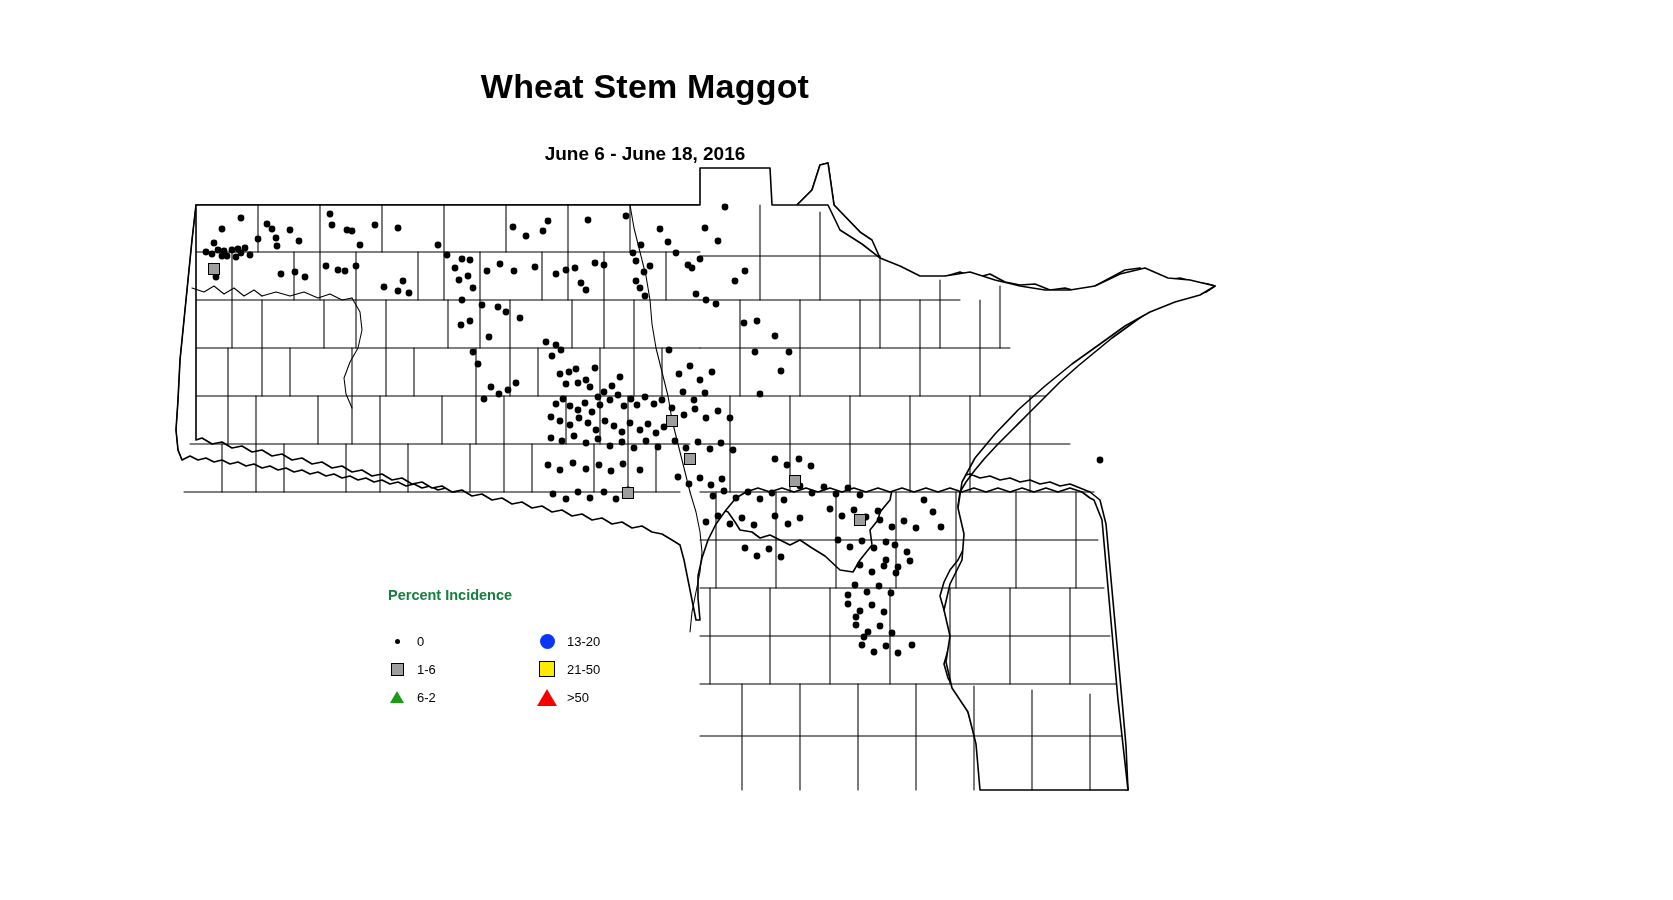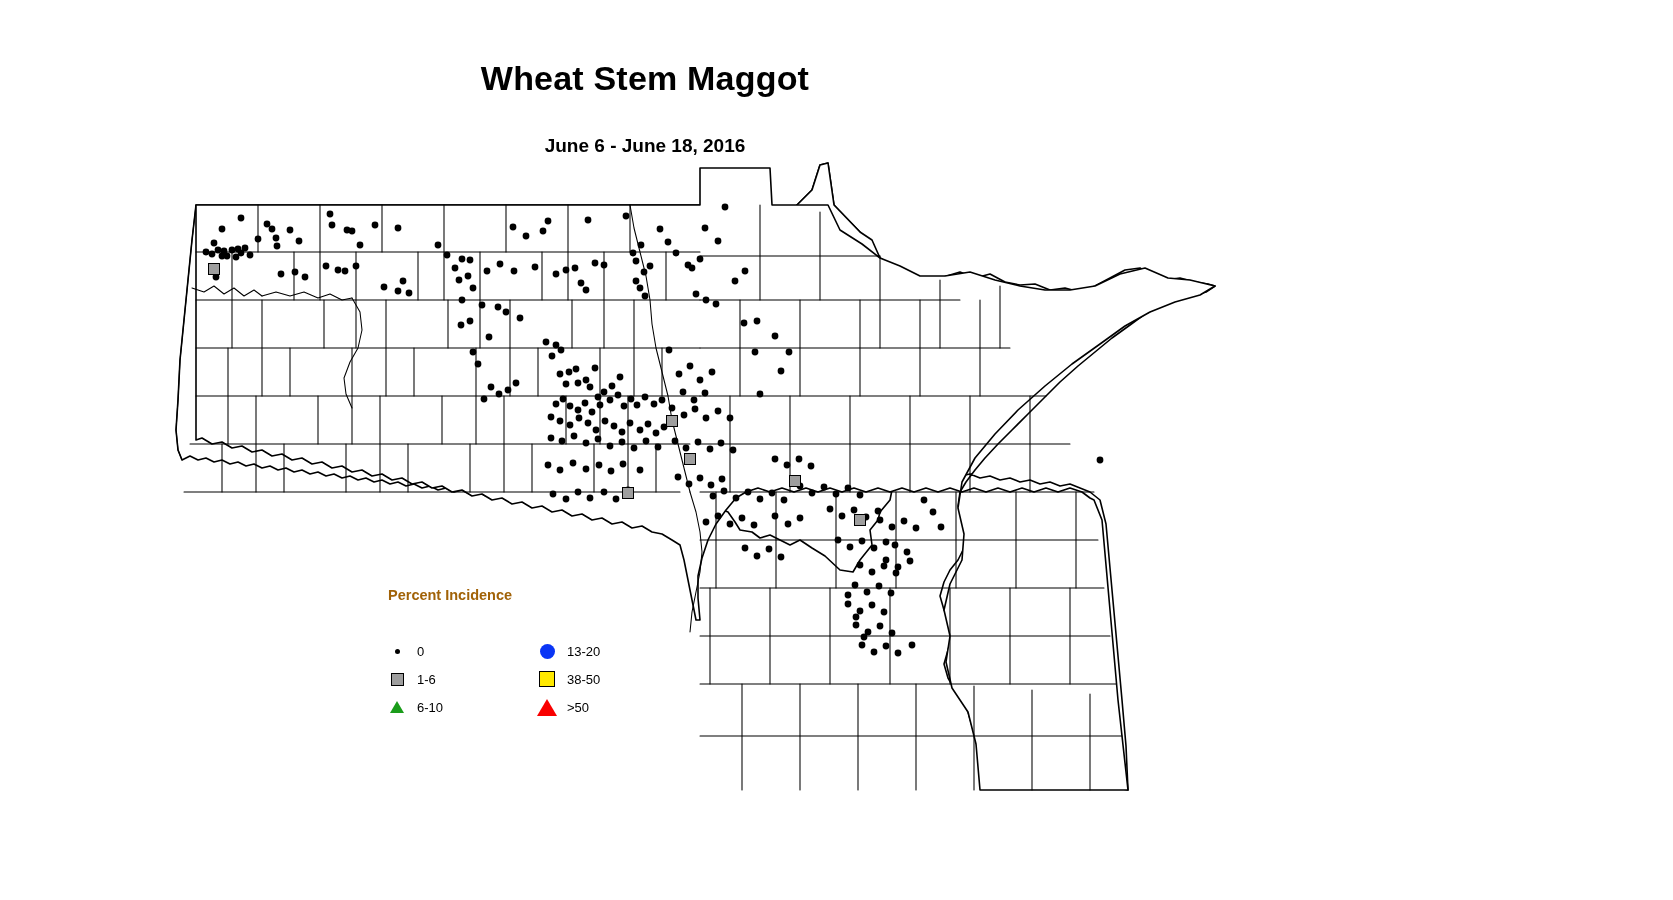--- a/index.html
+++ b/index.html
@@ -28,21 +28,21 @@
     top: 56px;
     left: 0;
     width: 1290px;
     text-align: center;
   }
   .map-title {
     font-size: 34px;
     font-weight: bold;
     letter-spacing: 0.2px;
     line-height: 1.1;
-    margin: 4px;
+    margin: 12px;
     color: #000;
   }
   .map-subtitle {
     font-size: 19px;
     font-weight: bold;
     margin: 12px;
     padding-top: 26px;
     color: #000;
   }
 
@@ -76,22 +76,22 @@
   
   #legend {
     position: absolute;
     left: 388px;
     top: 587px;
     width: 260px;
   }
   .legend-title {
     font-size: 14.5px;
     font-weight: bold;
-    margin: 0 0 34px 0;
-    color: #a16207;
+    margin: 0 0 24px 0;
+    color: #15803d;
     white-space: nowrap;
   }
   .legend-grid {
     display: grid;
     grid-template-columns: 150px 150px;
     grid-auto-rows: 28px;
     align-items: center;
   }
   .legend-item {
     display: flex;
@@ -648,28 +648,28 @@
         <span class="legend-swatch">
             <span class="sw-square-gray"></span>
           </span>
         <span class="legend-label">1-6</span>
       </div>
 
       <div class="legend-item">
         <span class="legend-swatch">
             <span class="sw-square-yellow"></span>
           </span>
-        <span class="legend-label">38-50</span>
+        <span class="legend-label">21-50</span>
       </div>
 
       <div class="legend-item">
         <span class="legend-swatch">
             <span class="sw-tri-green"></span>
           </span>
-        <span class="legend-label">6-10</span>
+        <span class="legend-label">6-2</span>
       </div>
 
       <div class="legend-item">
         <span class="legend-swatch">
             <span class="sw-tri-red"></span>
           </span>
         <span class="legend-label">&gt;50</span>
       </div>
 
     </div>

